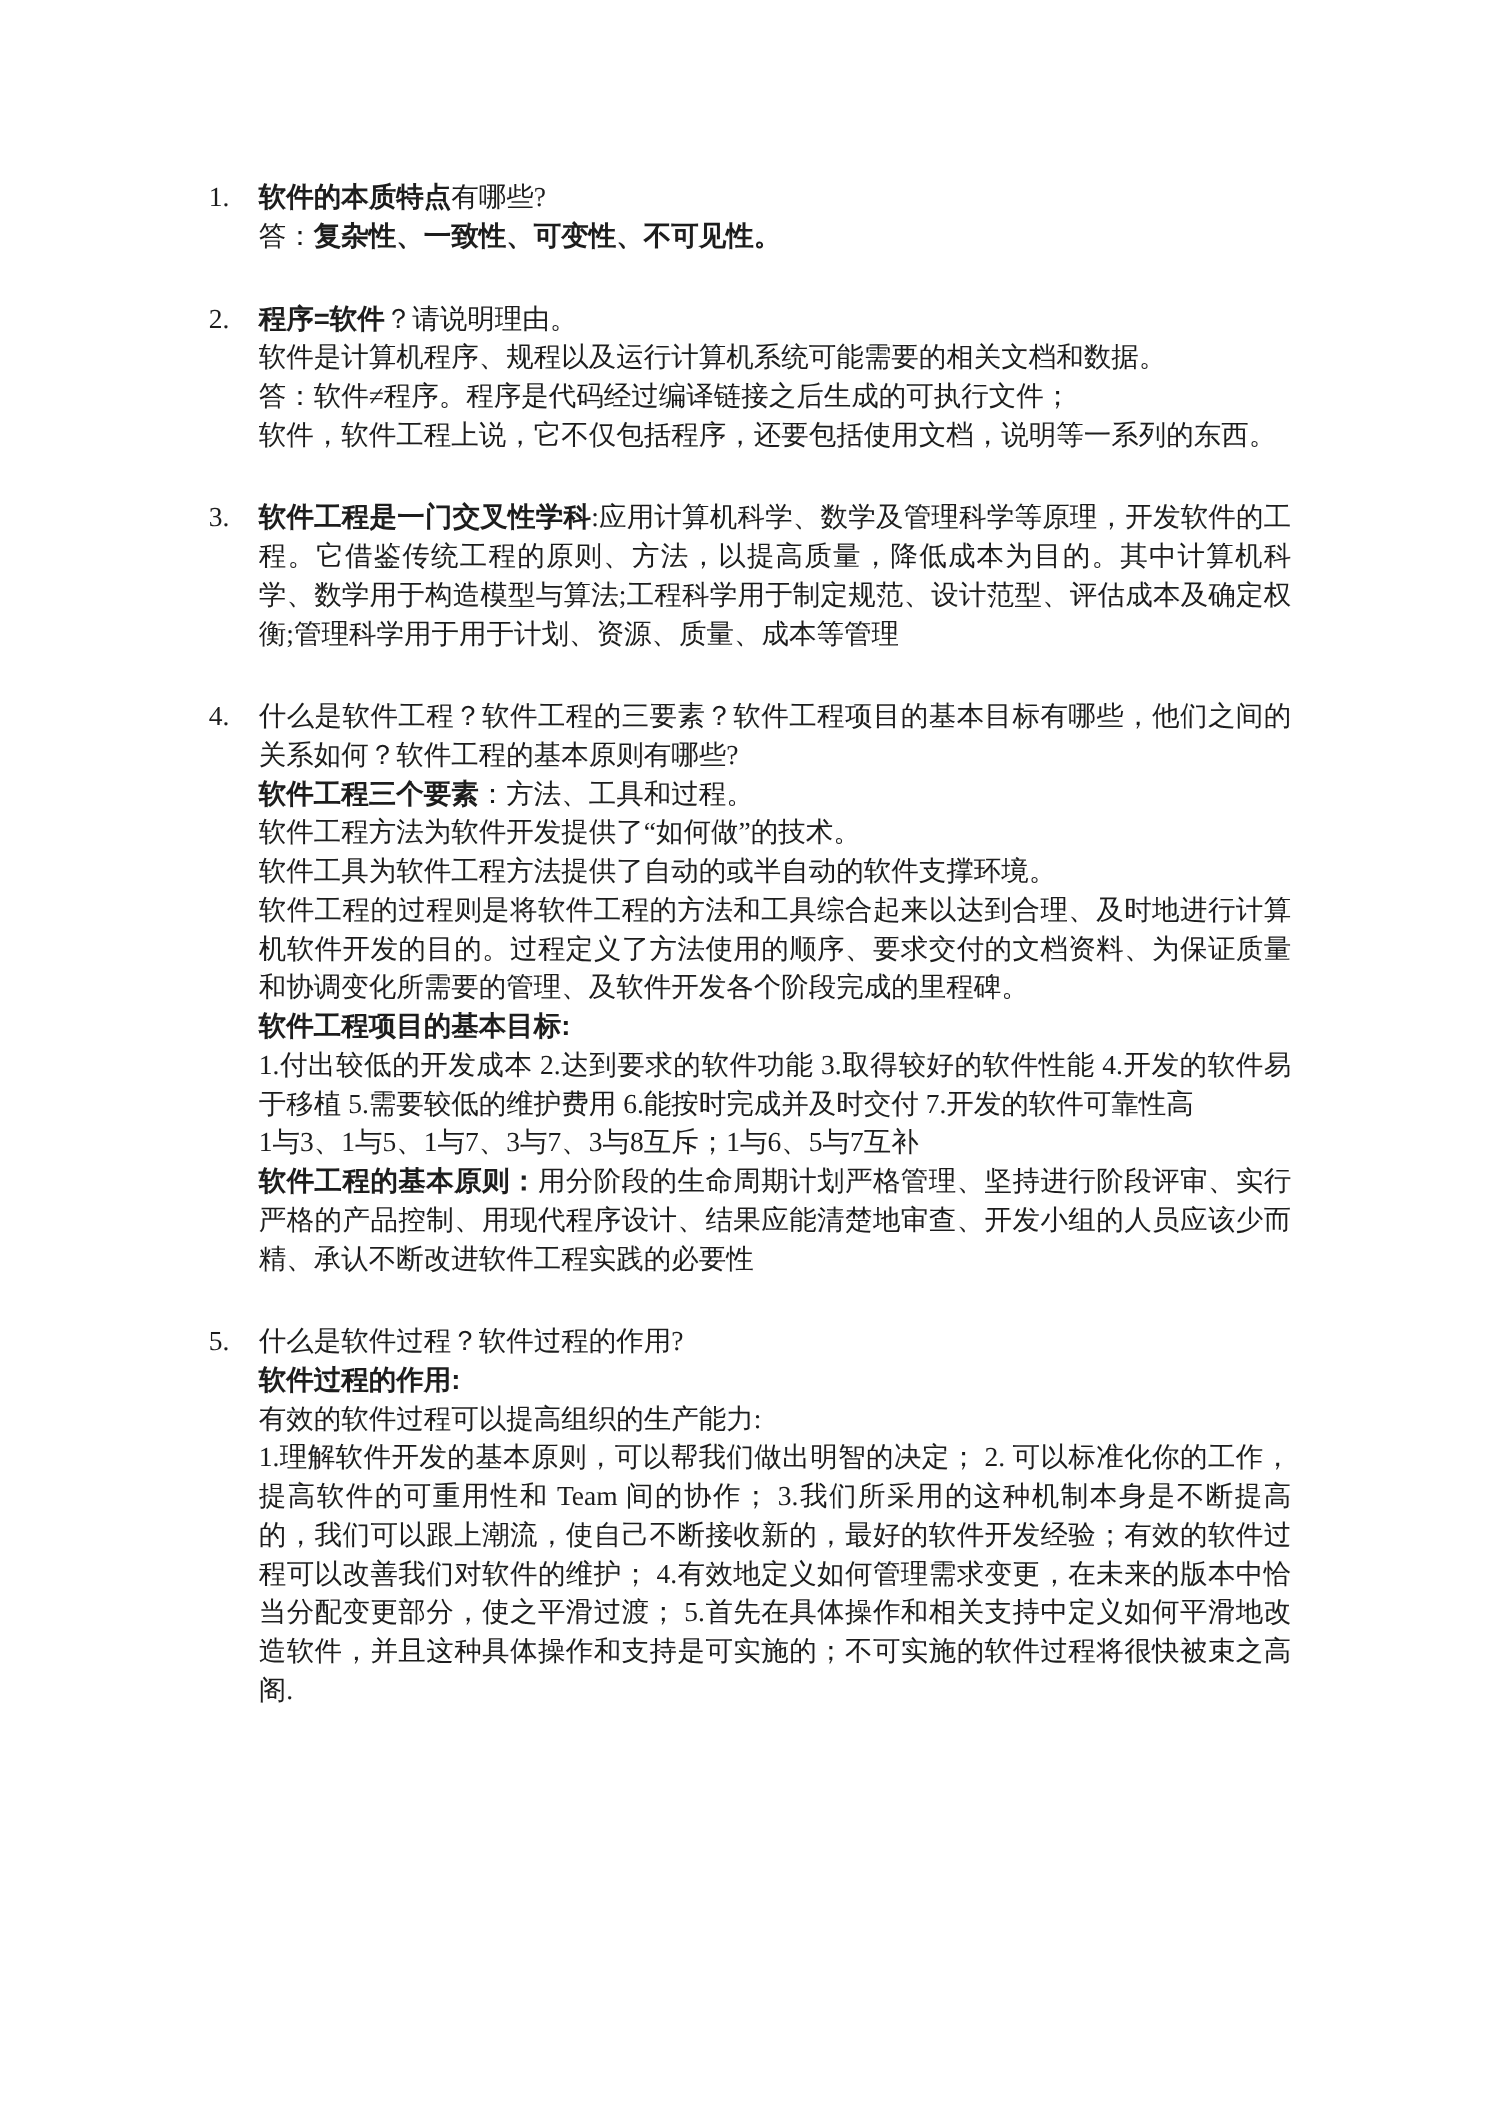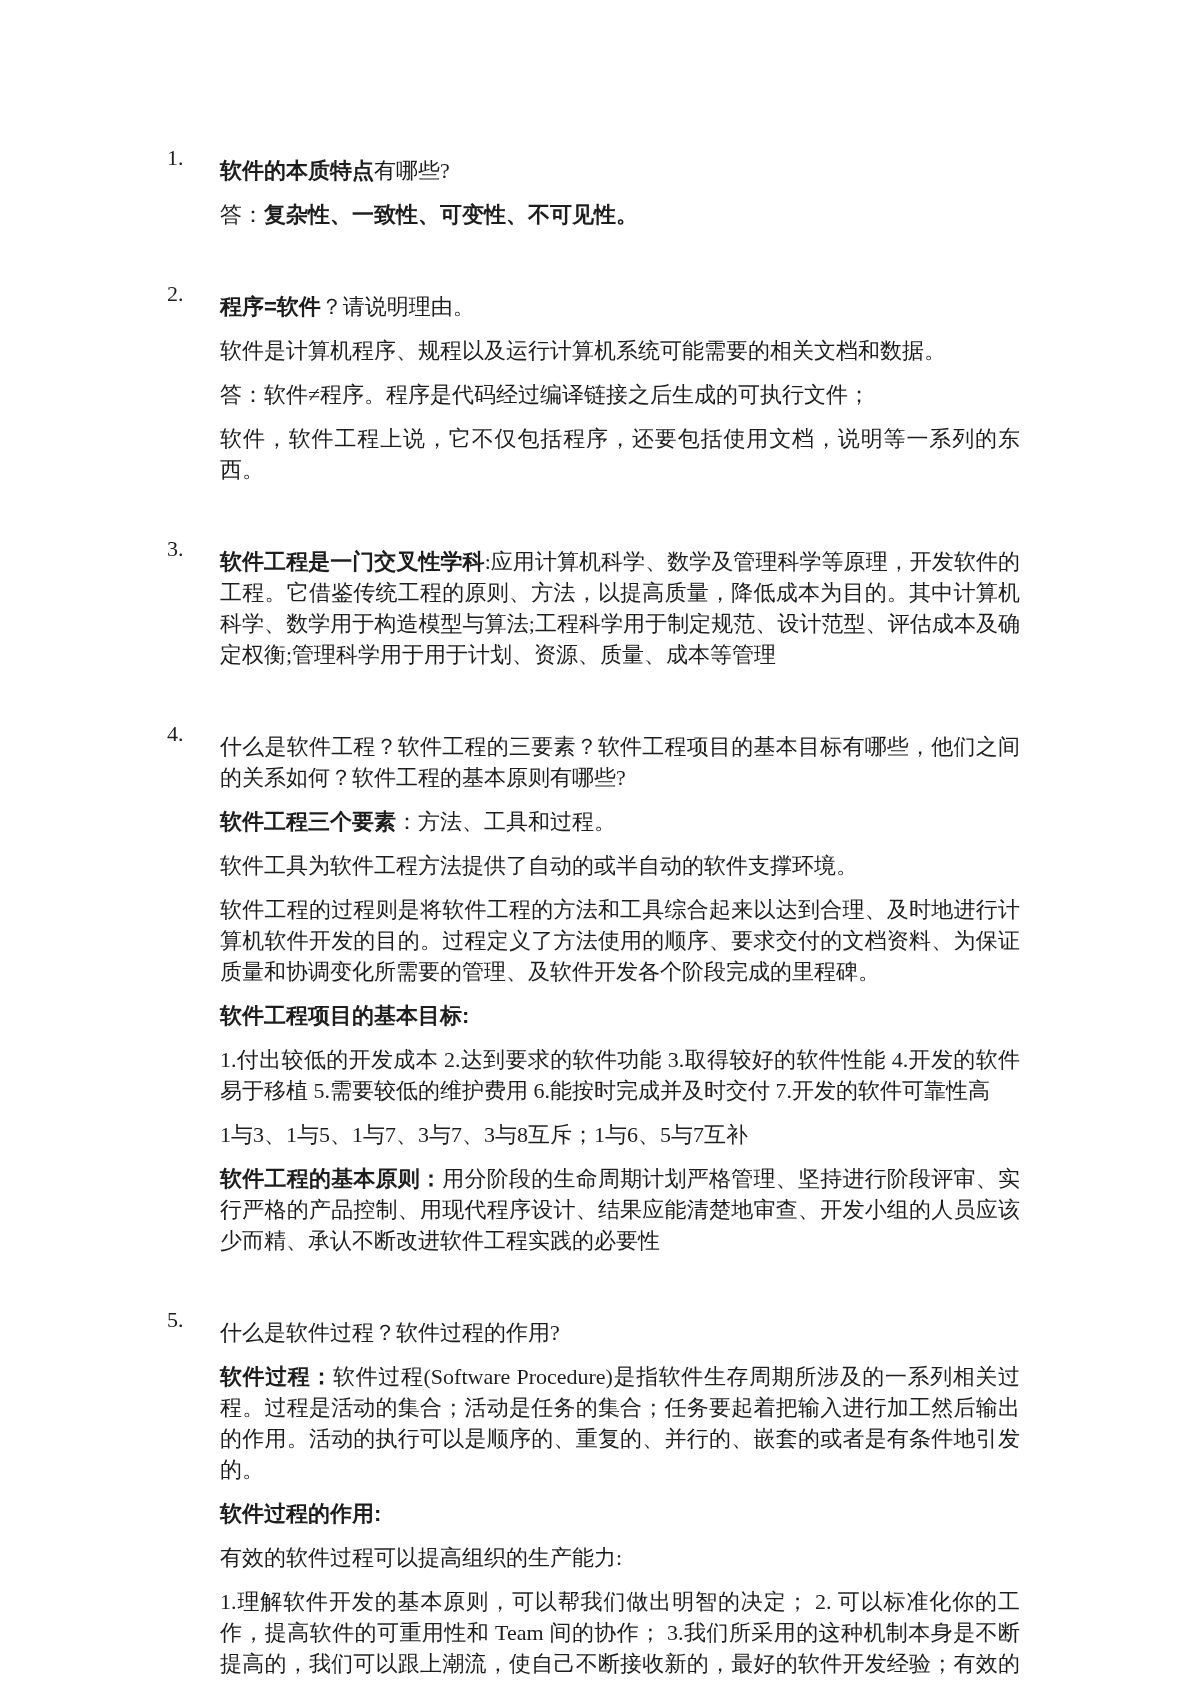--- a/index.html
+++ b/index.html
@@ -19,21 +19,21 @@
   }
   .doc {
     position: absolute;
     left: 167px; top: 142px;
     width: 866px;
   }
   .item { display: flex; align-items: flex-start; margin-top: 35px; }
   .item:first-child { margin-top: 0; }
   .num { flex: 0 0 40px; }
   .body { flex: 1 1 auto; min-width: 0; }
-  .para { margin: 13px; text-align: justify; }
+  .para { margin: 0; text-align: justify; }
   .b {
     font-weight: 700;
     font-family: "Liberation Sans", "DejaVu Sans", sans-serif;
   }
 </style>
 </head>
 <body>
 
 <div class="page">
   <div class="doc">
@@ -57,32 +57,32 @@
         <div class="num">3.</div>
         <div class="body">
           <p class="para"><span class="b">软件工程是一门交叉性学科</span><span class="">:应用计算机科学、数学及管理科学等原理，开发软件的工程。它借鉴传统工程的原则、方法，以提高质量，降低成本为目的。其中计算机科学、数学用于构造模型与算法;工程科学用于制定规范、设计范型、评估成本及确定权衡;管理科学用于用于计划、资源、质量、成本等管理</span></p>
         </div>
       </div>
       <div class="item">
         <div class="num">4.</div>
         <div class="body">
           <p class="para"><span class="">什么是软件工程？软件工程的三要素？软件工程项目的基本目标有哪些，他们之间的关系如何？软件工程的基本原则有哪些?</span></p>
           <p class="para"><span class="b">软件工程三个要素</span><span class="">：方法、工具和过程。</span></p>
+          <p class="para"><span class="">软件工程方法为软件开发提供了“如何做”的技术。</span></p>
           <p class="para"><span class="">软件工具为软件工程方法提供了自动的或半自动的软件支撑环境。</span></p>
           <p class="para"><span class="">软件工程的过程则是将软件工程的方法和工具综合起来以达到合理、及时地进行计算机软件开发的目的。过程定义了方法使用的顺序、要求交付的文档资料、为保证质量和协调变化所需要的管理、及软件开发各个阶段完成的里程碑。</span></p>
           <p class="para"><span class="b">软件工程项目的基本目标:</span></p>
           <p class="para"><span class="">1.付出较低的开发成本 2.达到要求的软件功能 3.取得较好的软件性能 4.开发的软件易于移植 5.需要较低的维护费用 6.能按时完成并及时交付 7.开发的软件可靠性高</span></p>
           <p class="para"><span class="">1与3、1与5、1与7、3与7、3与8互斥；1与6、5与7互补</span></p>
           <p class="para"><span class="b">软件工程的基本原则：</span><span class="">用分阶段的生命周期计划严格管理、坚持进行阶段评审、实行严格的产品控制、用现代程序设计、结果应能清楚地审查、开发小组的人员应该少而精、承认不断改进软件工程实践的必要性</span></p>
         </div>
       </div>
       <div class="item">
         <div class="num">5.</div>
         <div class="body">
           <p class="para"><span class="">什么是软件过程？软件过程的作用?</span></p>
-          <p class="para"><span class="b">软件过程：</span><span class="">软件过程(Software Procedure)是指软件生存周期所涉及的一系列相关过程。过程是活动的集合；活动是任务的集合；任务要起着把输入进行加工然后输出的作用。活动的执行可以是顺序的、重复的、并行的、嵌套的或者是有条件地引发的。</span></p>
           <p class="para"><span class="b">软件过程的作用:</span></p>
           <p class="para"><span class="">有效的软件过程可以提高组织的生产能力:</span></p>
           <p class="para"><span class="">1.理解软件开发的基本原则，可以帮我们做出明智的决定； 2. 可以标准化你的工作，提高软件的可重用性和 Team 间的协作； 3.我们所采用的这种机制本身是不断提高的，我们可以跟上潮流，使自己不断接收新的，最好的软件开发经验；有效的软件过程可以改善我们对软件的维护； 4.有效地定义如何管理需求变更，在未来的版本中恰当分配变更部分，使之平滑过渡； 5.首先在具体操作和相关支持中定义如何平滑地改造软件，并且这种具体操作和支持是可实施的；不可实施的软件过程将很快被束之高阁.</span></p>
         </div>
       </div>
     </div>
 </div>
 
 </body></html>

